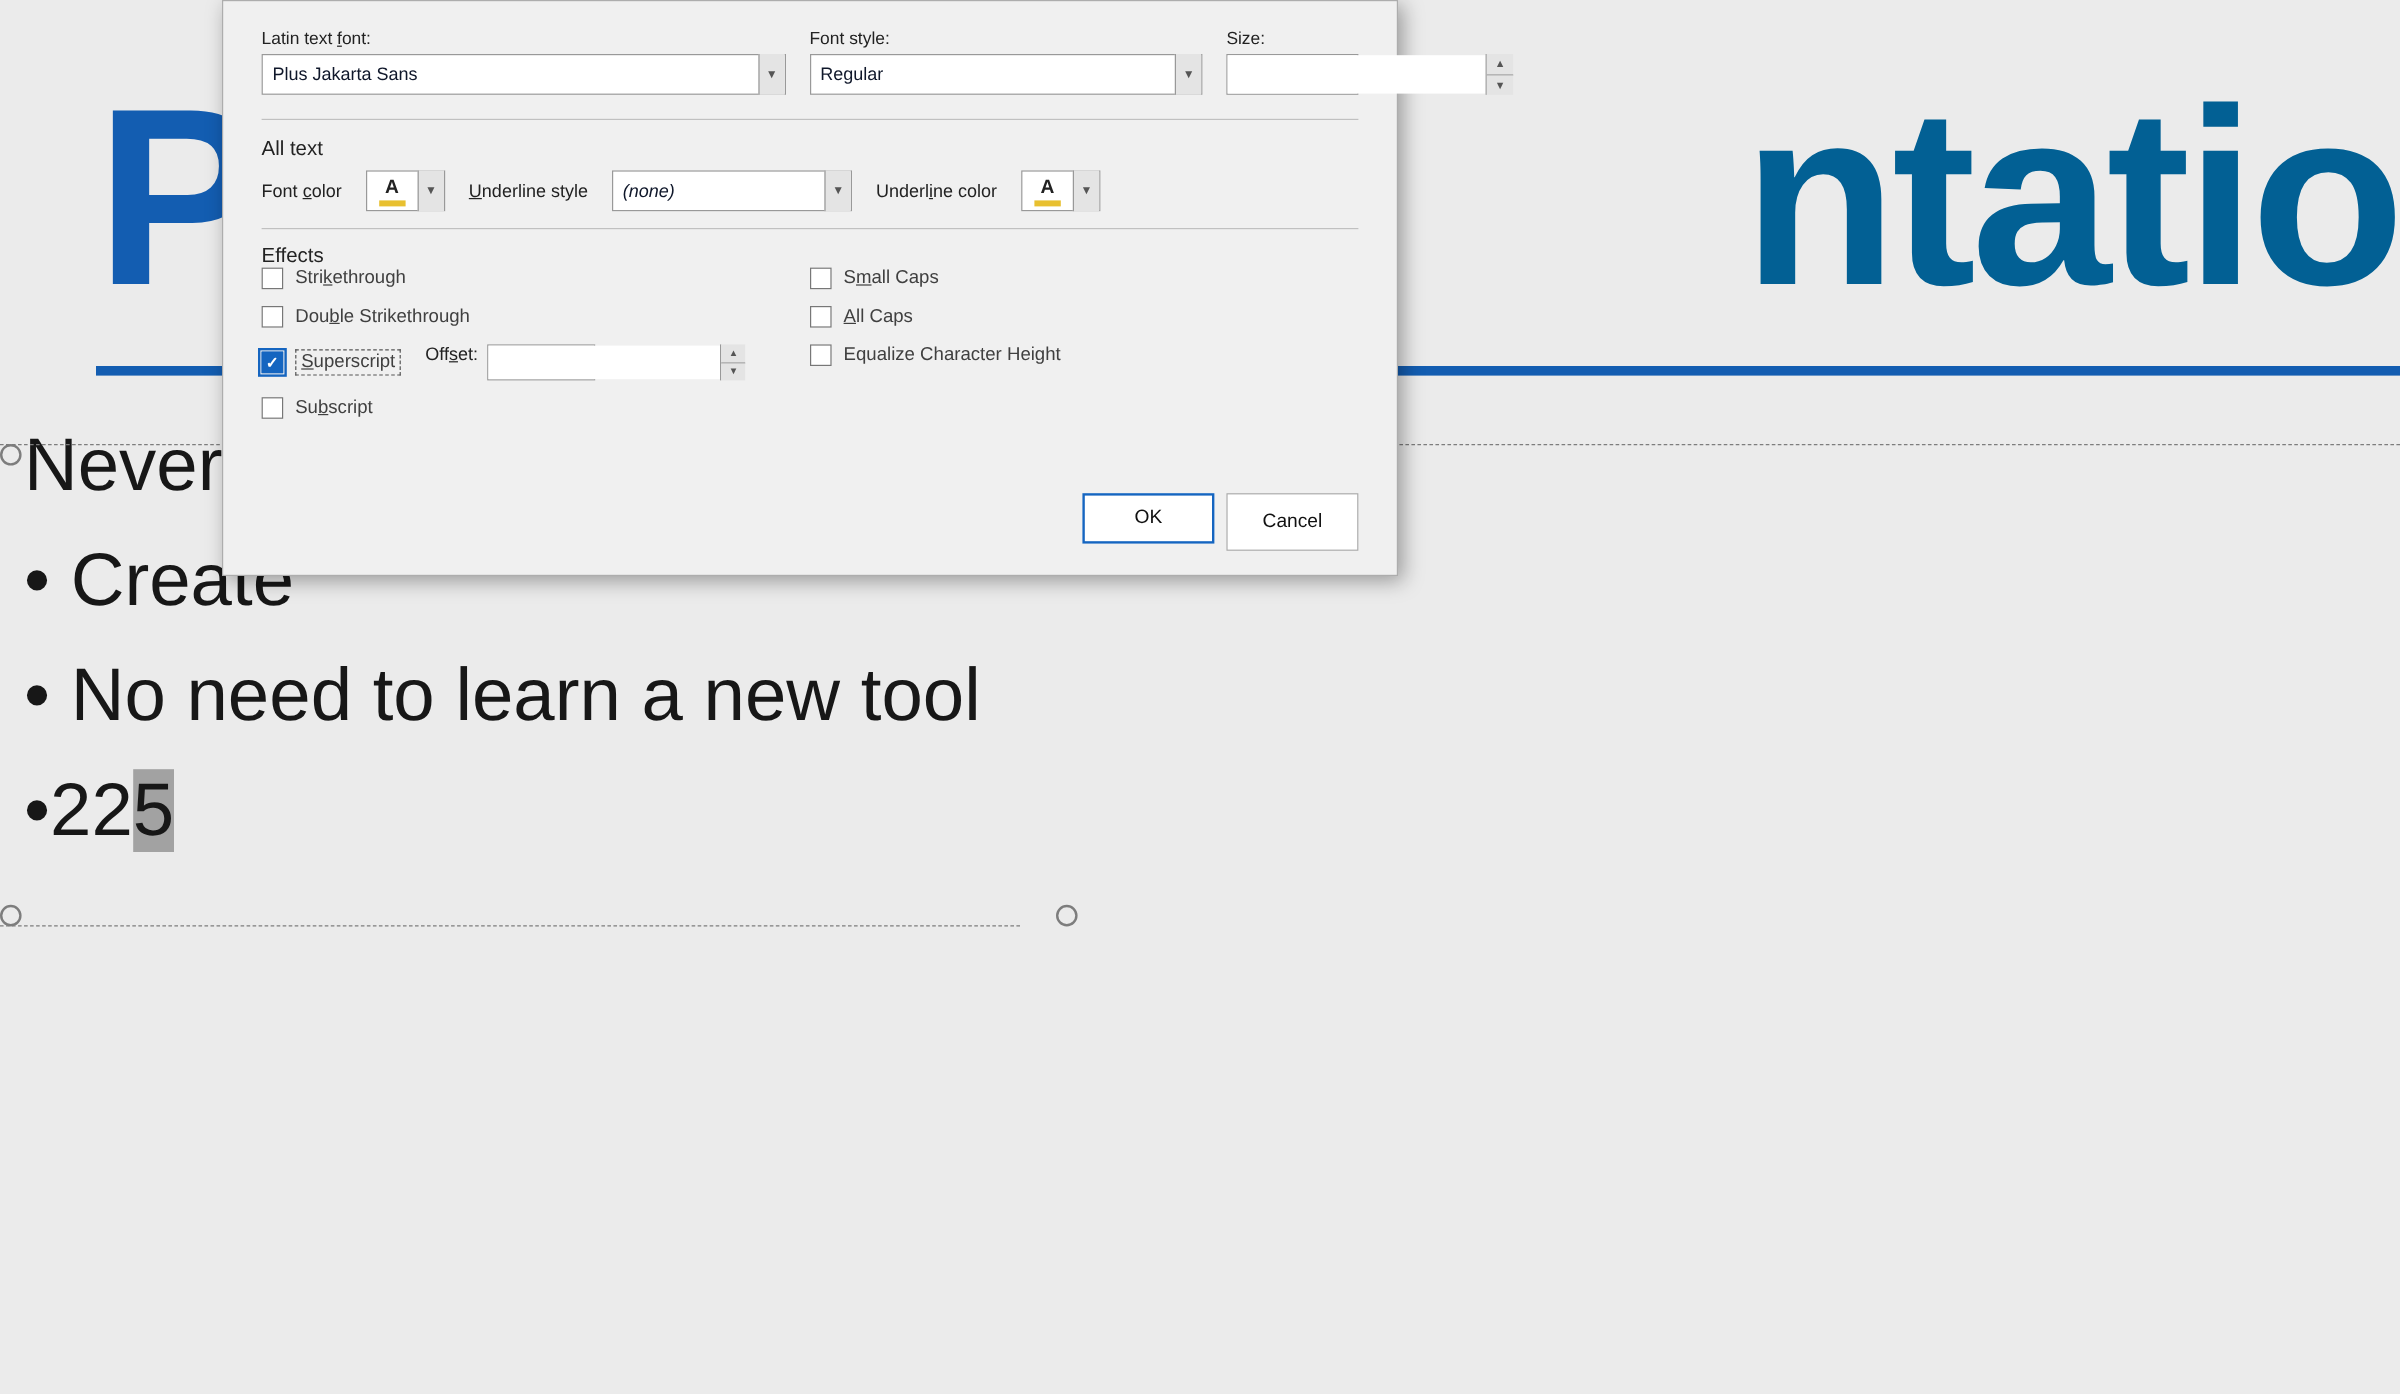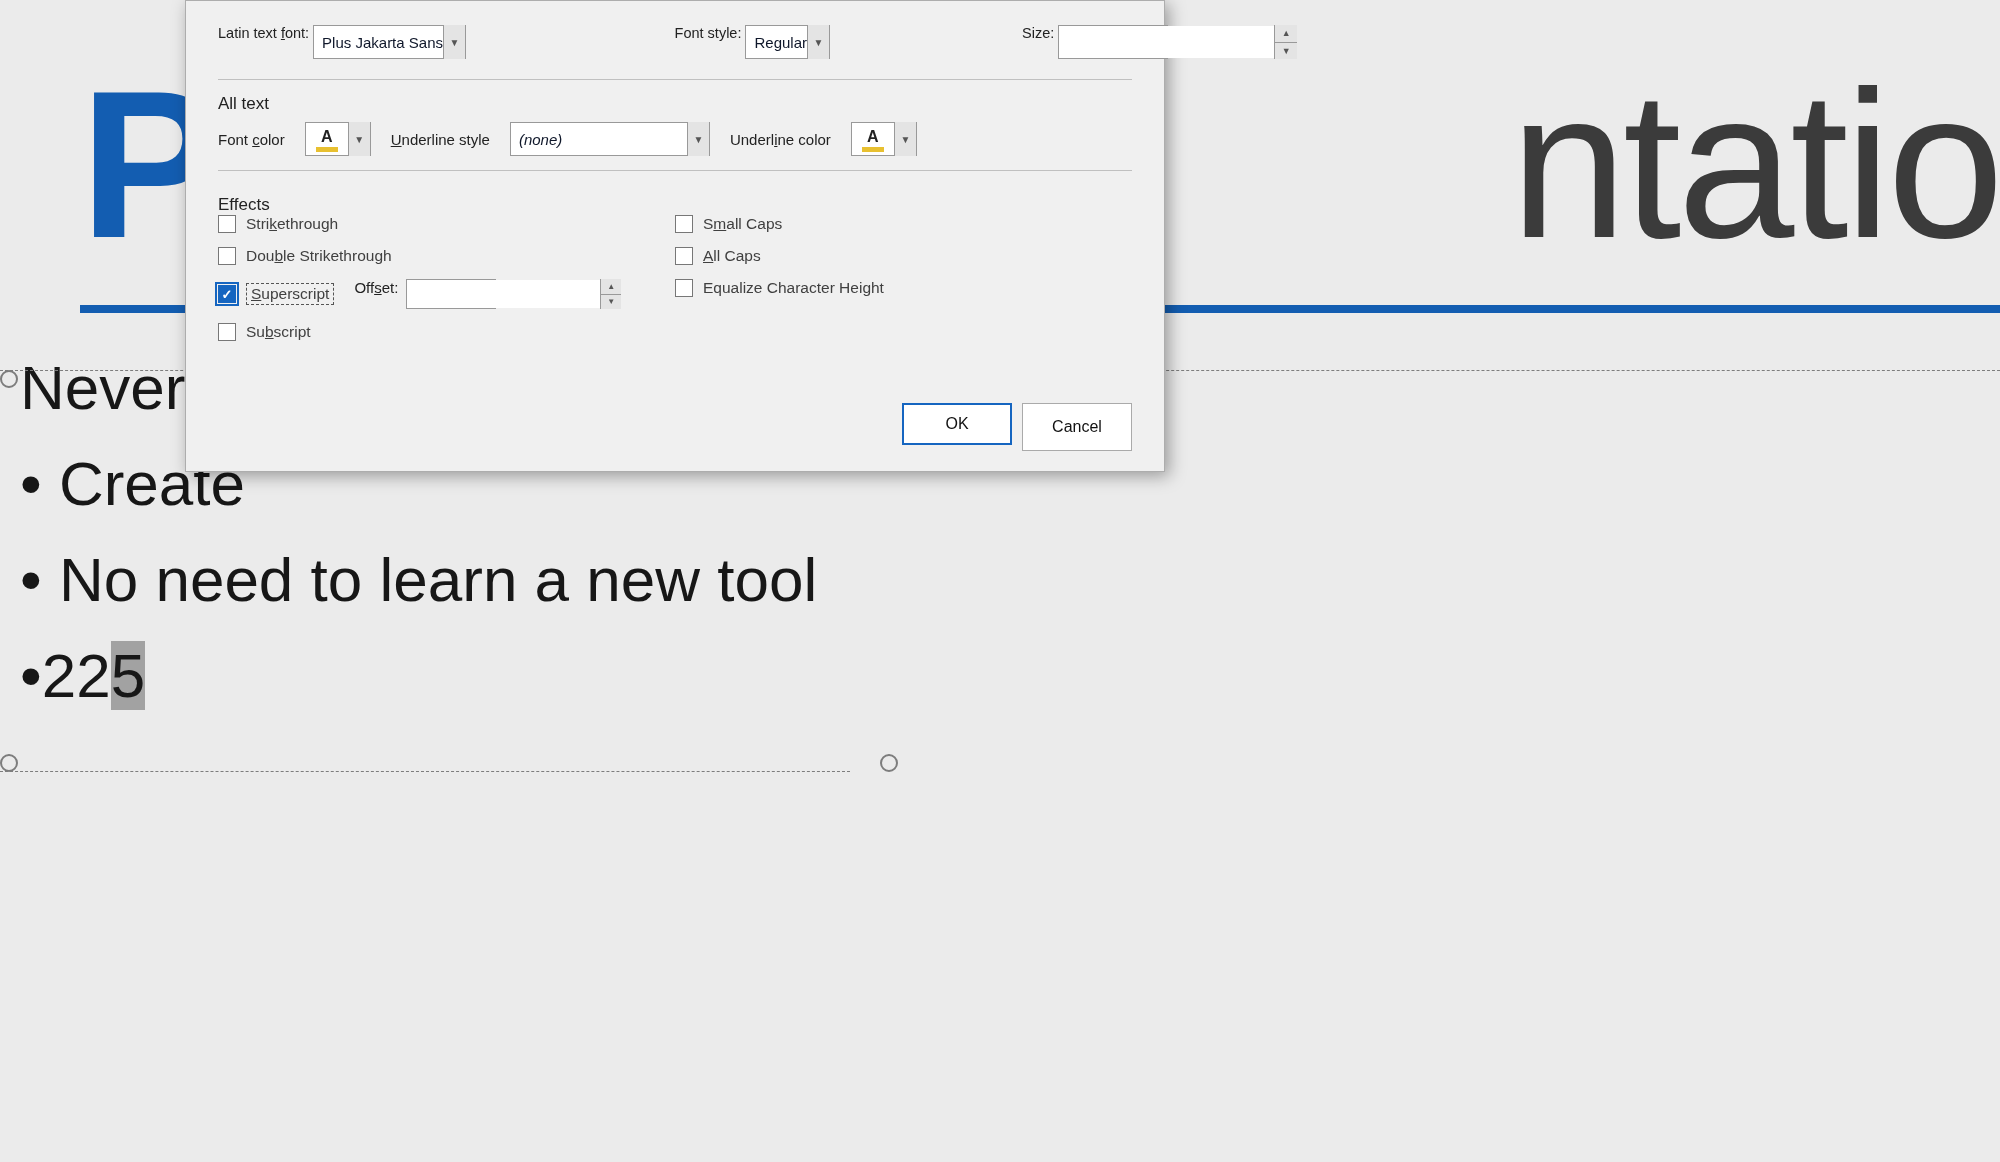--- a/index.html
+++ b/index.html
@@ -33,22 +33,22 @@
       letter-spacing: -4px;
       line-height: 1;
       white-space: nowrap;
     }
 
     .slide-subtitle {
       position: absolute;
       top: 60px;
       right: 0px;
       font-size: 210px;
-      font-weight: 400;
-      color: #404040;
+      font-weight: 700;
+      color: #0369a1;
       letter-spacing: -4px;
       line-height: 1;
       white-space: nowrap;
       margin-left: 28px;
     }
 
     .slide-line {
       position: absolute;
       top: 305px;
       left: 80px;
@@ -165,21 +165,21 @@
     
     .font-row {
       display: flex;
       align-items: flex-start;
       gap: 20px;
       margin-bottom: 20px;
     }
 
     .font-field-group {
       display: flex;
-      flex-direction: row;
+      flex-direction: column;
       gap: 4px;
     }
 
     .font-field-group.large {
       flex: 2;
     }
 
     .font-field-group.medium {
       flex: 1.5;
     }
@@ -349,21 +349,21 @@
     .inline-label {
       font-size: 15px;
       color: #222;
     }
 
     .inline-label u { text-decoration: underline; }
 
     
     .effects-section {
       border-top: 1px solid #c0c0c0;
-      padding-top: 24px;
+      padding-top: 12px;
       margin-bottom: 14px;
     }
 
     .effects-section-title {
       font-size: 17px;
       color: #222;
       margin-bottom: 10px;
     }
 
     .effects-grid {

